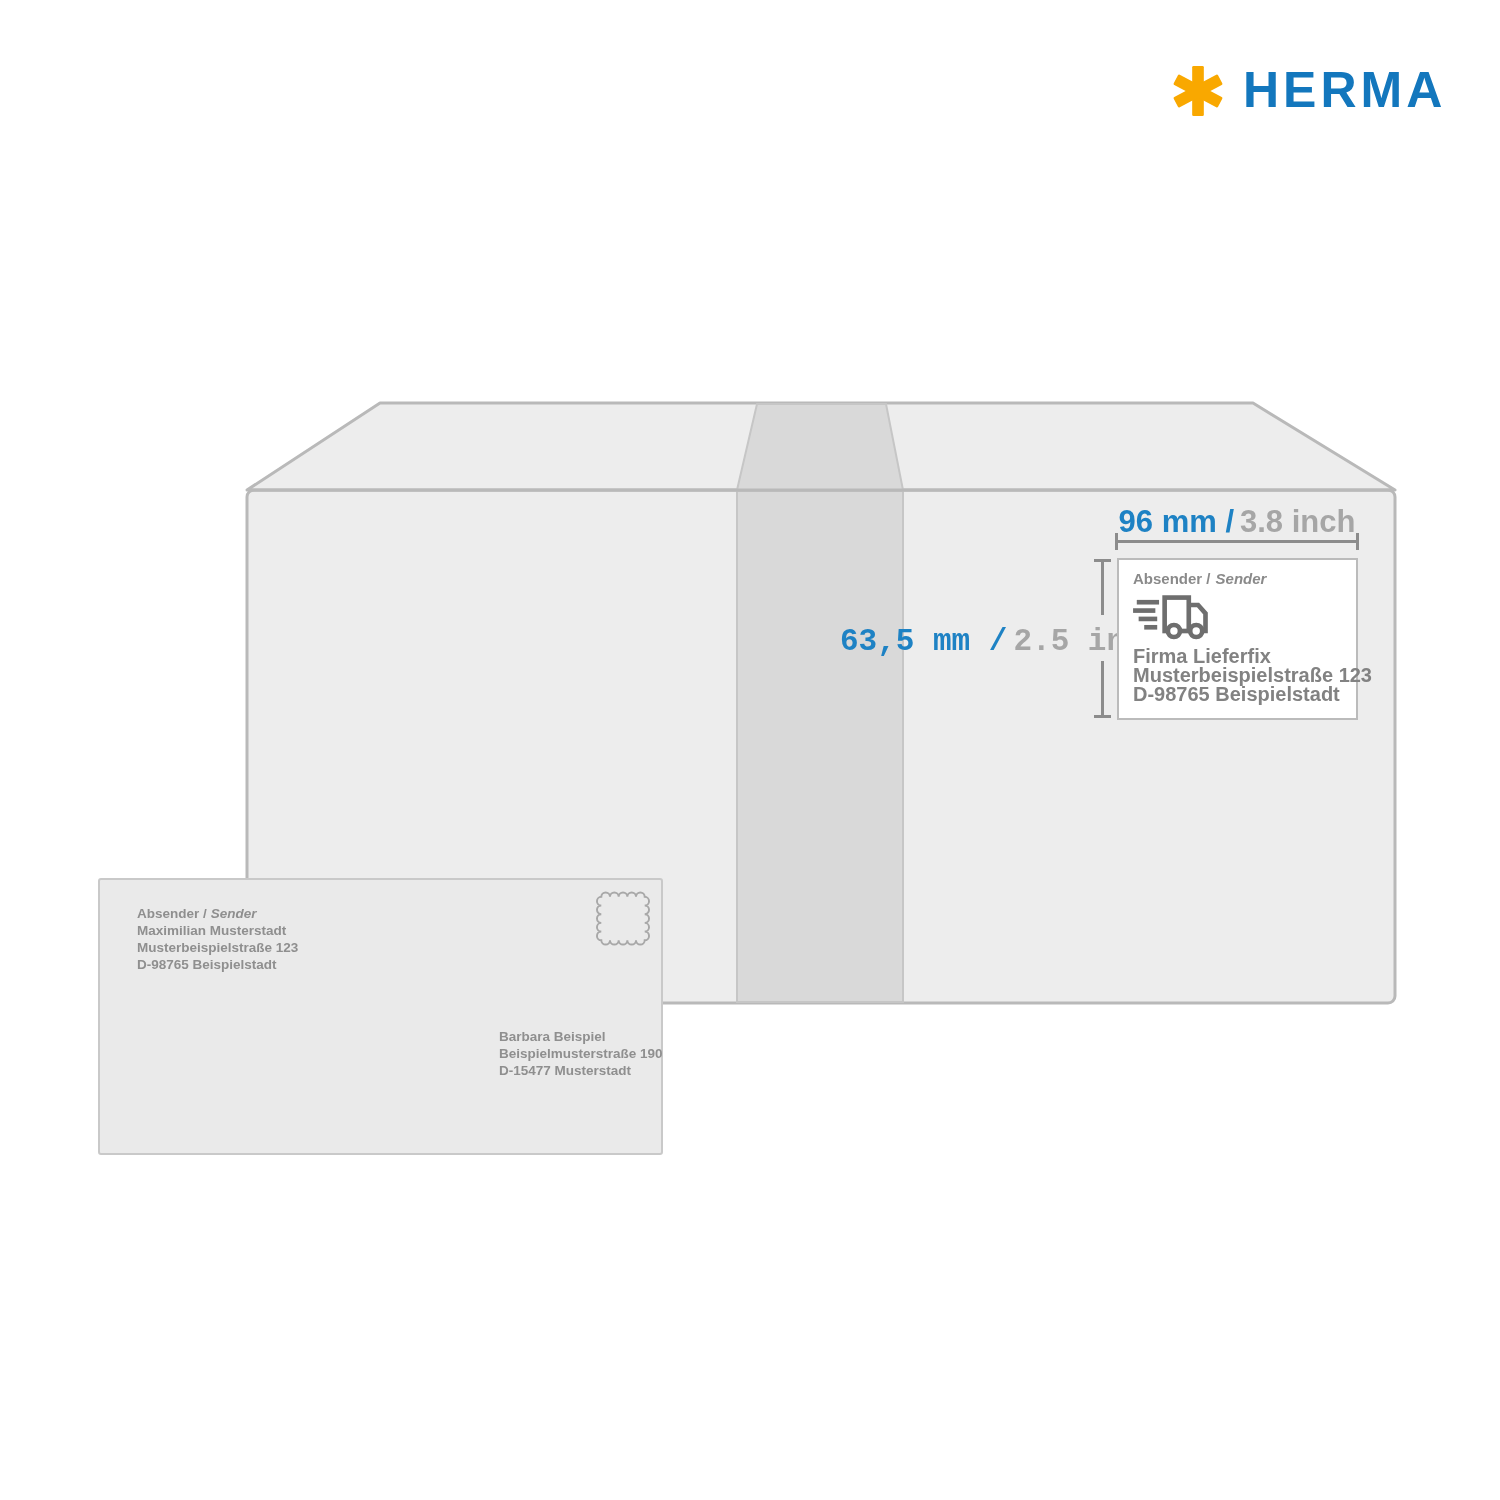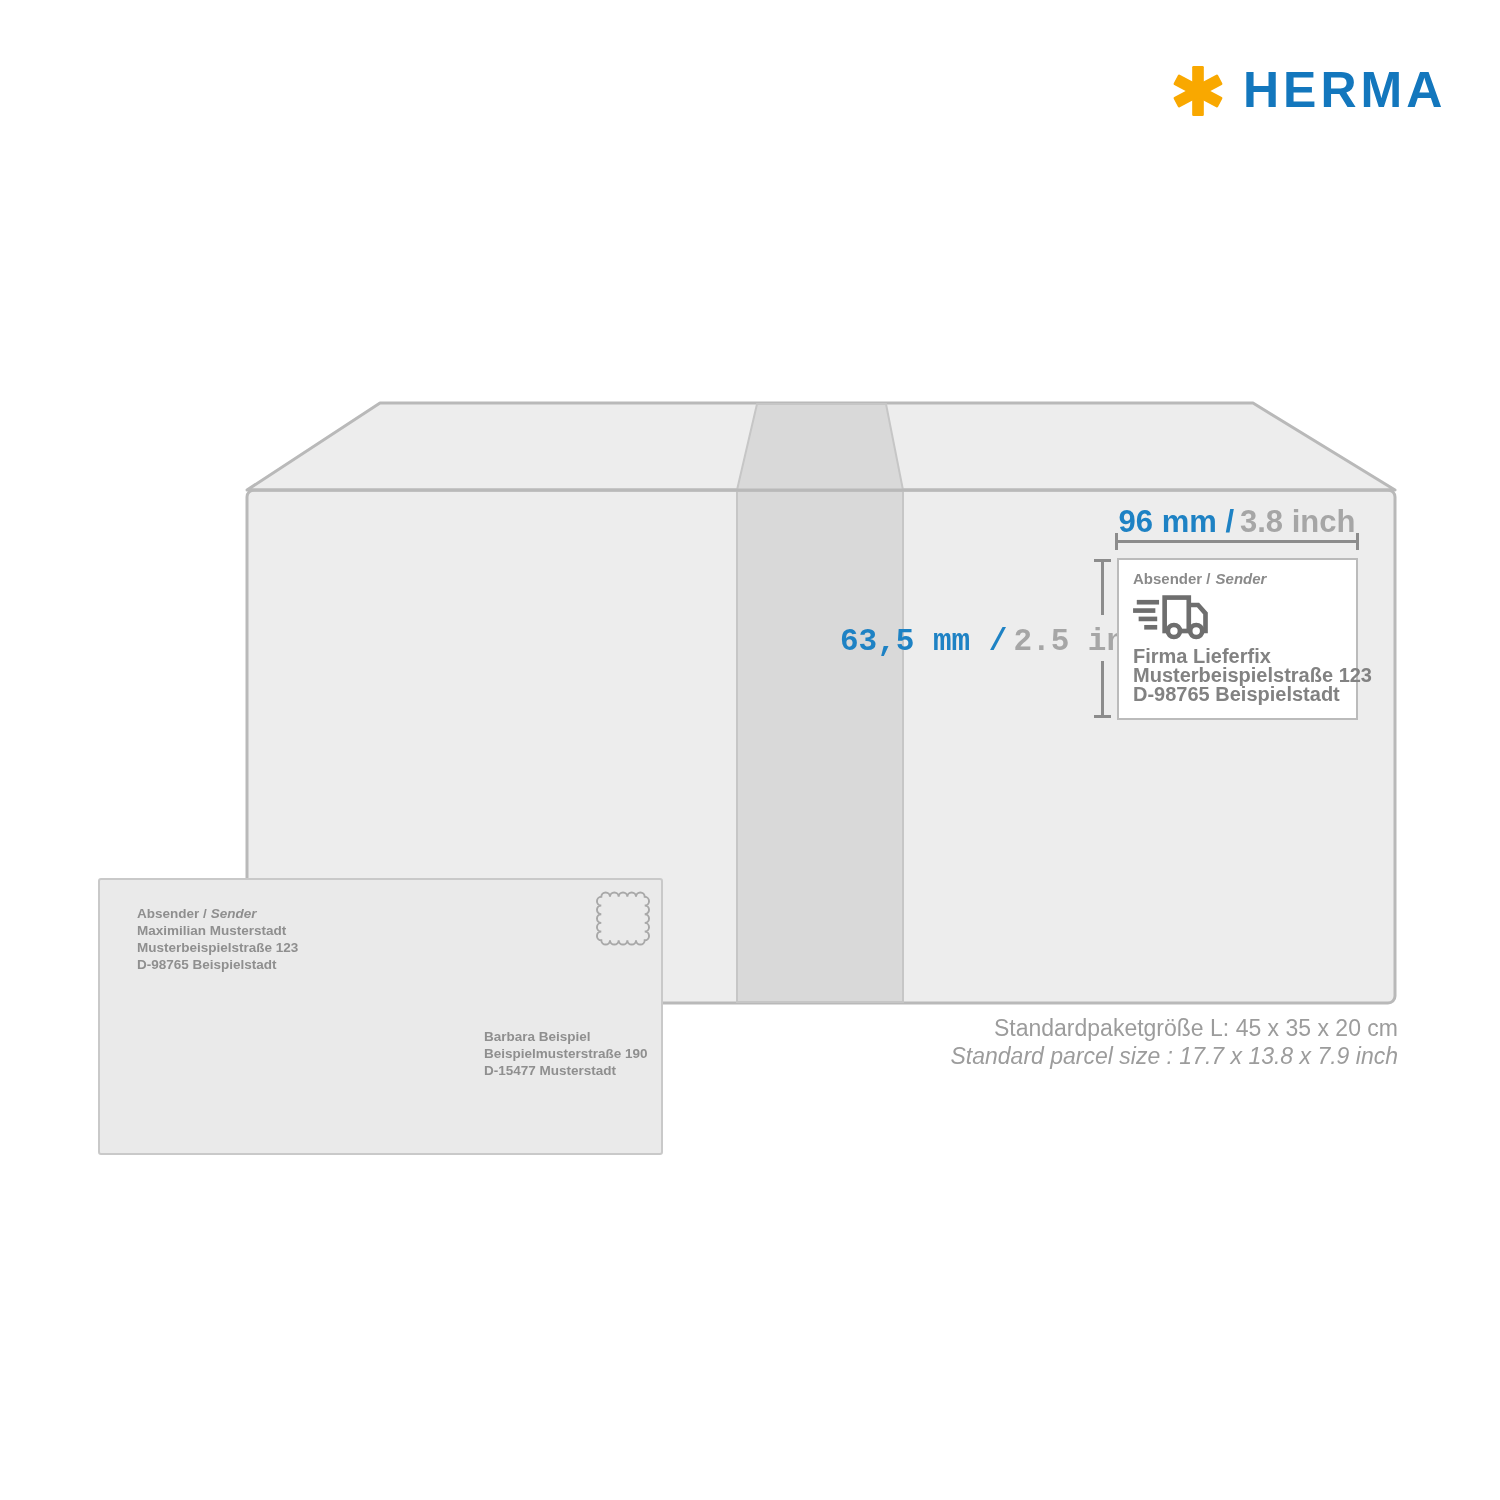--- a/index.html
+++ b/index.html
@@ -153,21 +153,21 @@
     font-size: 13.5px;
     font-weight: bold;
     color: #8F8F8F;
     line-height: 17px;
     white-space: nowrap;
   }
   .envelope .block p { margin: 0; }
   .envelope .sender { left: 37px; top: 25px; }
   .envelope .sender .de { margin-right: 4px; }
   .envelope .sender em { font-style: italic; }
-  .envelope .recipient { left: 384px; top: 148px; }
+  .envelope .recipient { left: 399px; top: 148px; }
   .envelope .stamp { position: absolute; left: 496px; top: 10px; }
 </style>
 </head>
 <body>
 
 <div class="canvas">
 
   <svg class="parcel-svg" width="1500" height="1500" viewBox="0 0 1500 1500">
 
     <rect x="247" y="490" width="1148" height="513" rx="7" fill="#EDEDED" stroke="#B9B9B9" stroke-width="3"></rect>
@@ -221,24 +221,20 @@
       <circle cx="46" cy="42" r="6.5" fill="#ffffff"></circle>
       <circle cx="70" cy="42" r="6.5" fill="#ffffff"></circle>
     </svg>
     <div class="addr">
       <p>Firma Lieferfix</p>
       <p>Musterbeispielstraße 123</p>
       <p>D-98765 Beispielstadt</p>
     </div>
   </div>
 
-  <div class="abs size-note">
-    <div class="de">Standardpaketgröße L: 45 x 35 x 20 cm</div>
-    <div class="en">Standard parcel size : 17.7 x 13.8 x 7.9 inch</div>
-  </div>
 
   <div class="abs envelope">
     <div class="block sender">
       <p><span class="de">Absender /</span><em>Sender</em></p>
       <p>Maximilian Musterstadt</p>
       <p>Musterbeispielstraße 123</p>
       <p>D-98765 Beispielstadt</p>
     </div>
 
     <svg class="stamp" width="54" height="58" viewBox="0 0 56 60" fill="none" stroke="#A8A8A8" stroke-width="2">

